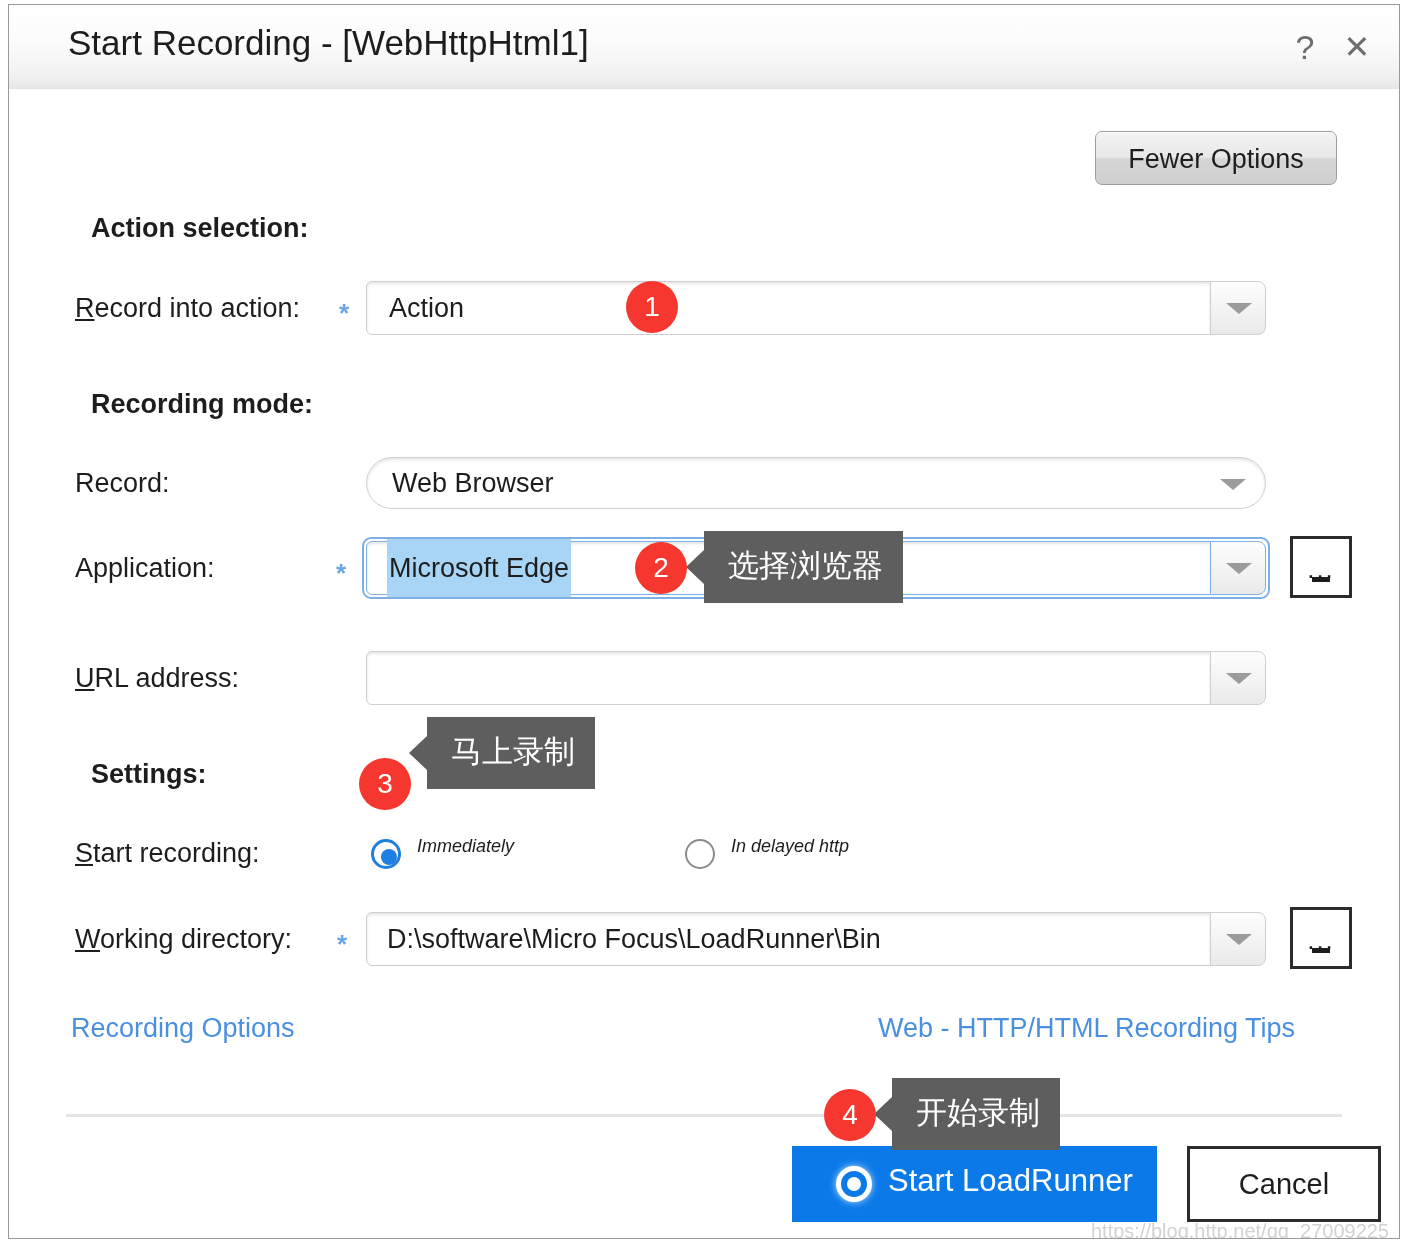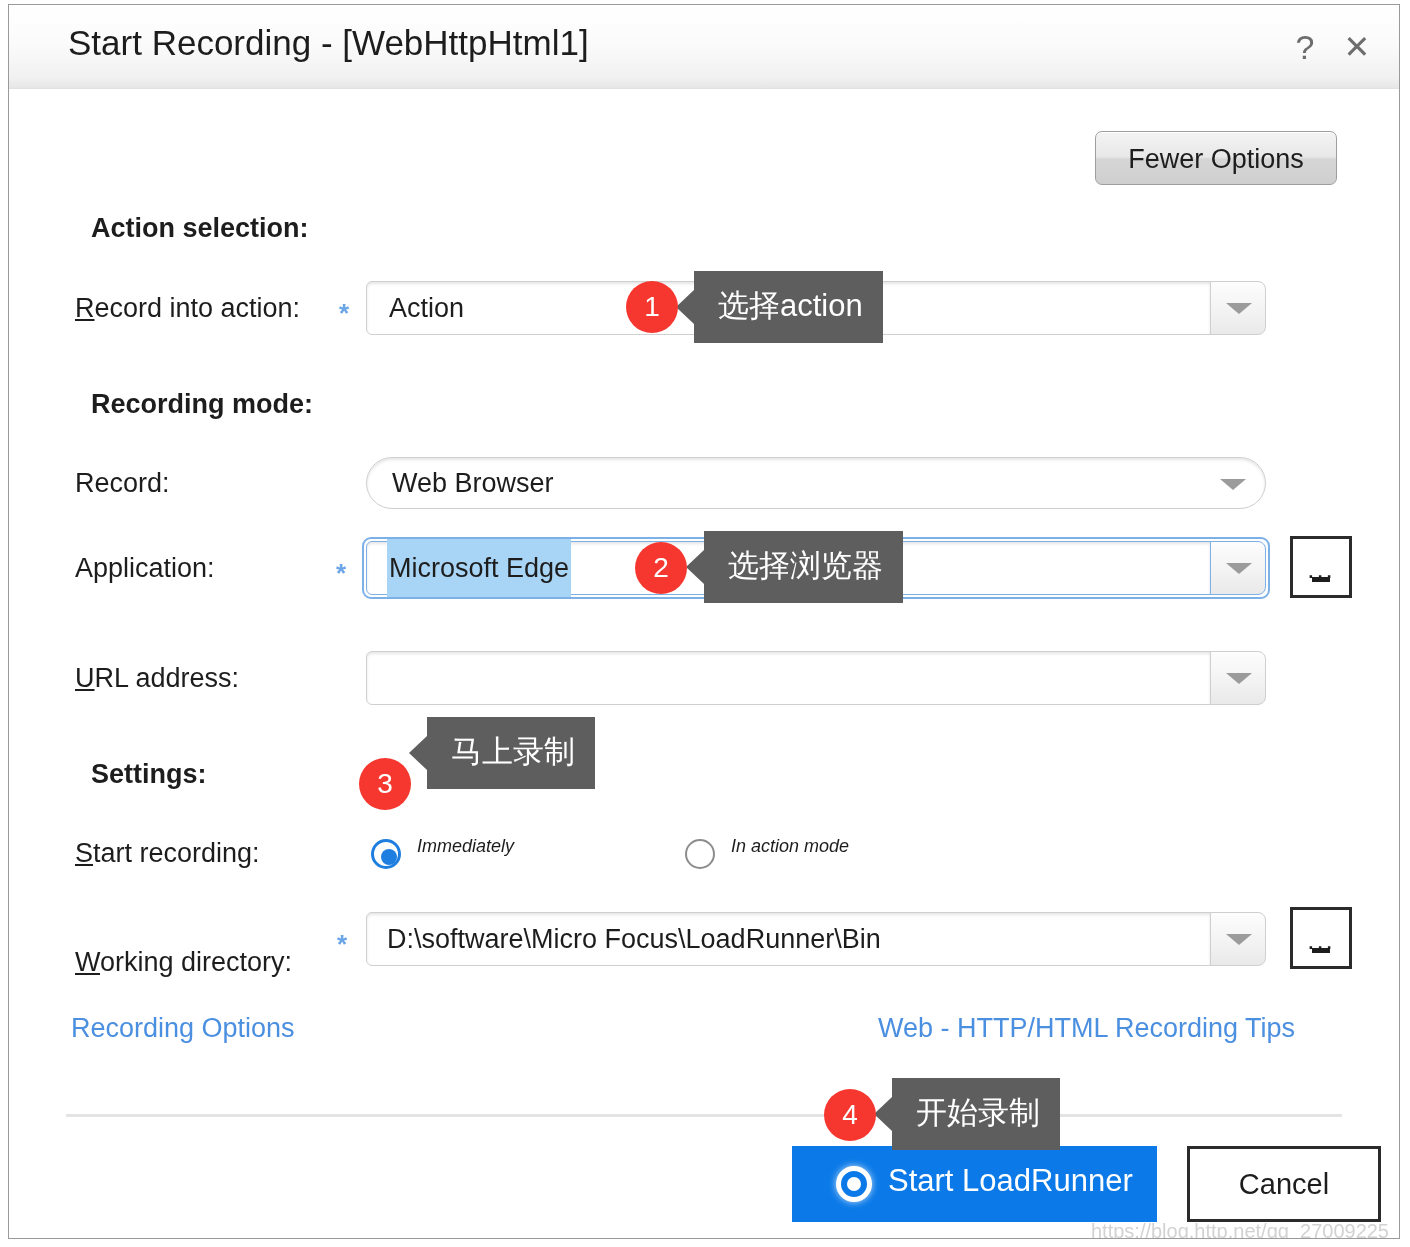--- a/index.html
+++ b/index.html
@@ -393,24 +393,24 @@
 
   <div class="radio-wrap" style="left:362px; top:833px;">
     <span class="radio on" style="left:0; top:1px;">
       <span class="radio-dot"></span>
     </span>
     <span class="radio-label" style="left:46px; top:-2px;">Immediately</span>
   </div>
 
   <div class="radio-wrap" style="left:676px; top:833px;">
     <span class="radio off" style="left:0; top:1px;"></span>
-    <span class="radio-label" style="left:46px; top:-2px;">In action mode</span>
-  </div>
-
-  <div class="row-label" style="top:919px;margin-top:23px;"><span class="ak">W</span><span>orking directory:</span></div>
+    <span class="radio-label" style="left:46px; top:-2px;">In delayed http</span>
+  </div>
+
+  <div class="row-label" style="top:919px;"><span class="ak">W</span><span>orking directory:</span></div>
   <div class="req-star" style="left:328px; top:924px;">*</div>
 
   <div class="combo-flat" style="left:357px; top:907px; width:845px; height:54px;"></div>
   <div class="combo-text" style="left:378px; top:919px;">D:\software\Micro Focus\LoadRunner\Bin</div>
   <div class="combo-btn" style="left:1201px; top:907px; width:56px; height:54px;">
     <span class="caret" style="left:15px; top:21px;"></span>
   </div>
 
   <div class="browse-btn" style="left:1281px; top:902px;">
     <span class="dots">...</span>
@@ -422,21 +422,20 @@
 
   <div id="separator"></div>
 
   <div id="start-recording-btn">
     <span id="rec-icon"></span>
     <span id="start-recording-label">Start LoadRunner</span>
   </div>
   <div id="cancel-btn">Cancel</div>
 
   <div class="badge" style="left:617px; top:276px;">1</div>
-  <div class="tip" style="left:685px; top:266px;">选择action</div>
 
   <div class="badge" style="left:626px; top:537px;">2</div>
   <div class="tip" style="left:695px; top:526px;">选择浏览器</div>
 
   <div class="badge" style="left:350px; top:753px;">3</div>
   <div class="tip" style="left:418px; top:712px;">马上录制</div>
 
   <div class="badge" style="left:815px; top:1084px;">4</div>
   <div class="tip" style="left:883px; top:1073px;">开始录制</div>
 

